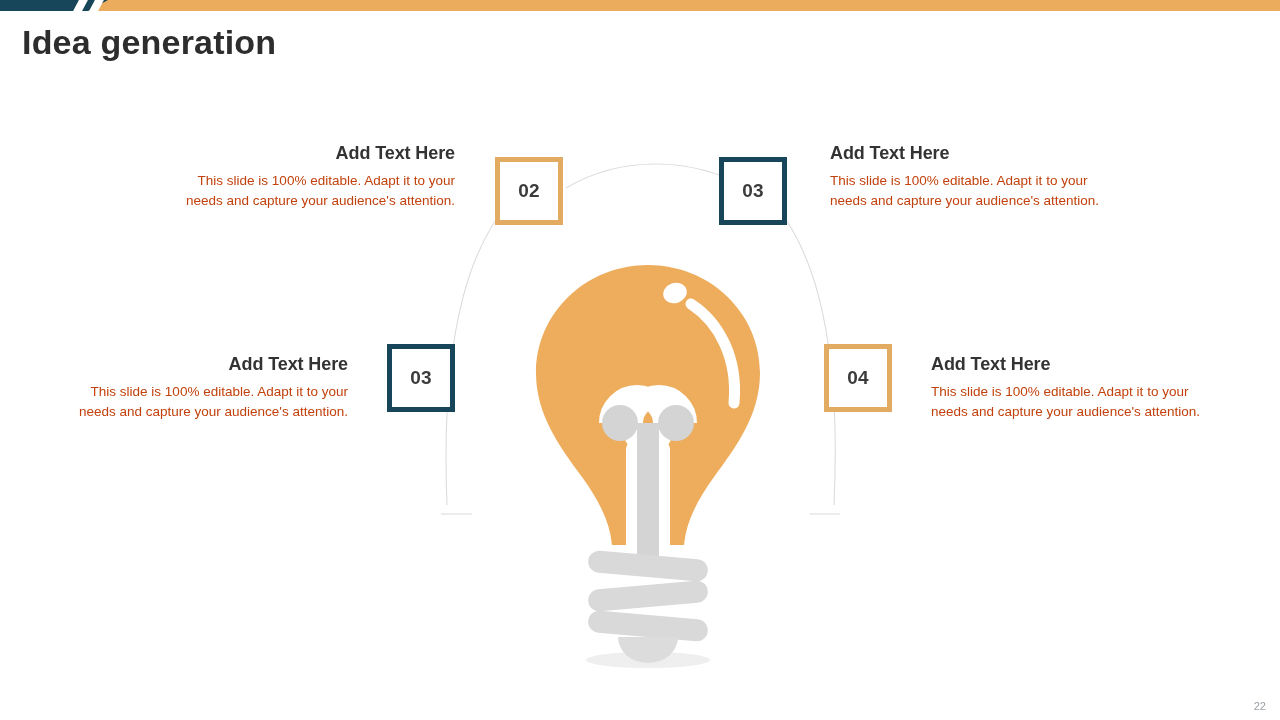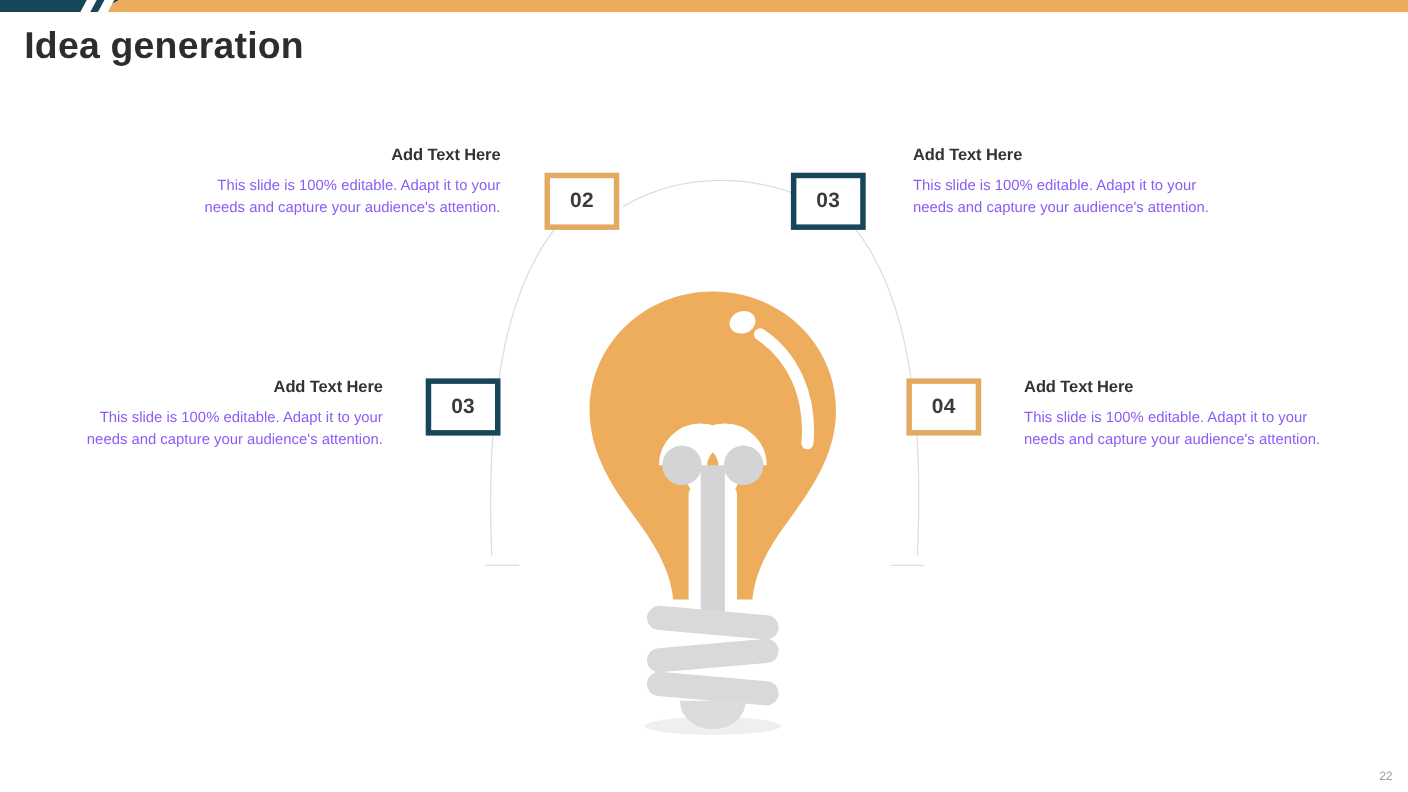--- a/index.html
+++ b/index.html
@@ -81,21 +81,21 @@
     left: 498px;
     top: 255px;
     width: 300px;
     height: 420px;
   }
 
   
   .num-box {
     position: absolute;
     width: 68px;
-    height: 52px;
+    height: 68px;
     box-sizing: border-box;
     background: #ffffff;
     display: flex;
     align-items: center;
     justify-content: center;
     font-size: 19px;
     font-weight: bold;
     color: #3b3b3b;
     letter-spacing: 0.3px;
   }
@@ -106,30 +106,30 @@
   .box-02 { left: 495px; top: 157px; }
   .box-03 { left: 719px; top: 157px; }
   .box-04 { left: 824px; top: 344px; justify-content: center; }
 
   
   .txt {
     position: absolute;
     width: 272px;
   }
   .txt .heading {
-    font-size: 15px;
+    font-size: 18px;
     font-weight: bold;
     color: #333333;
     line-height: 22px;
-    margin: 0 0 7px 0;
+    margin: 12px 0 7px 0;
     letter-spacing: -0.1px;
   }
   .txt .body {
     font-size: 13.5px;
-    color: #8b5cf6;
+    color: #c2410c;
     line-height: 19.5px;
     margin: 0;
   }
   .txt.right-align { text-align: right; }
   .txt.left-align { text-align: left; }
 
   .txt-01 { left: 76px; top: 341px; }
   .txt-02 { left: 183px; top: 130px; }
   .txt-03 { left: 830px; top: 130px; }
   .txt-04 { left: 931px; top: 341px; }

